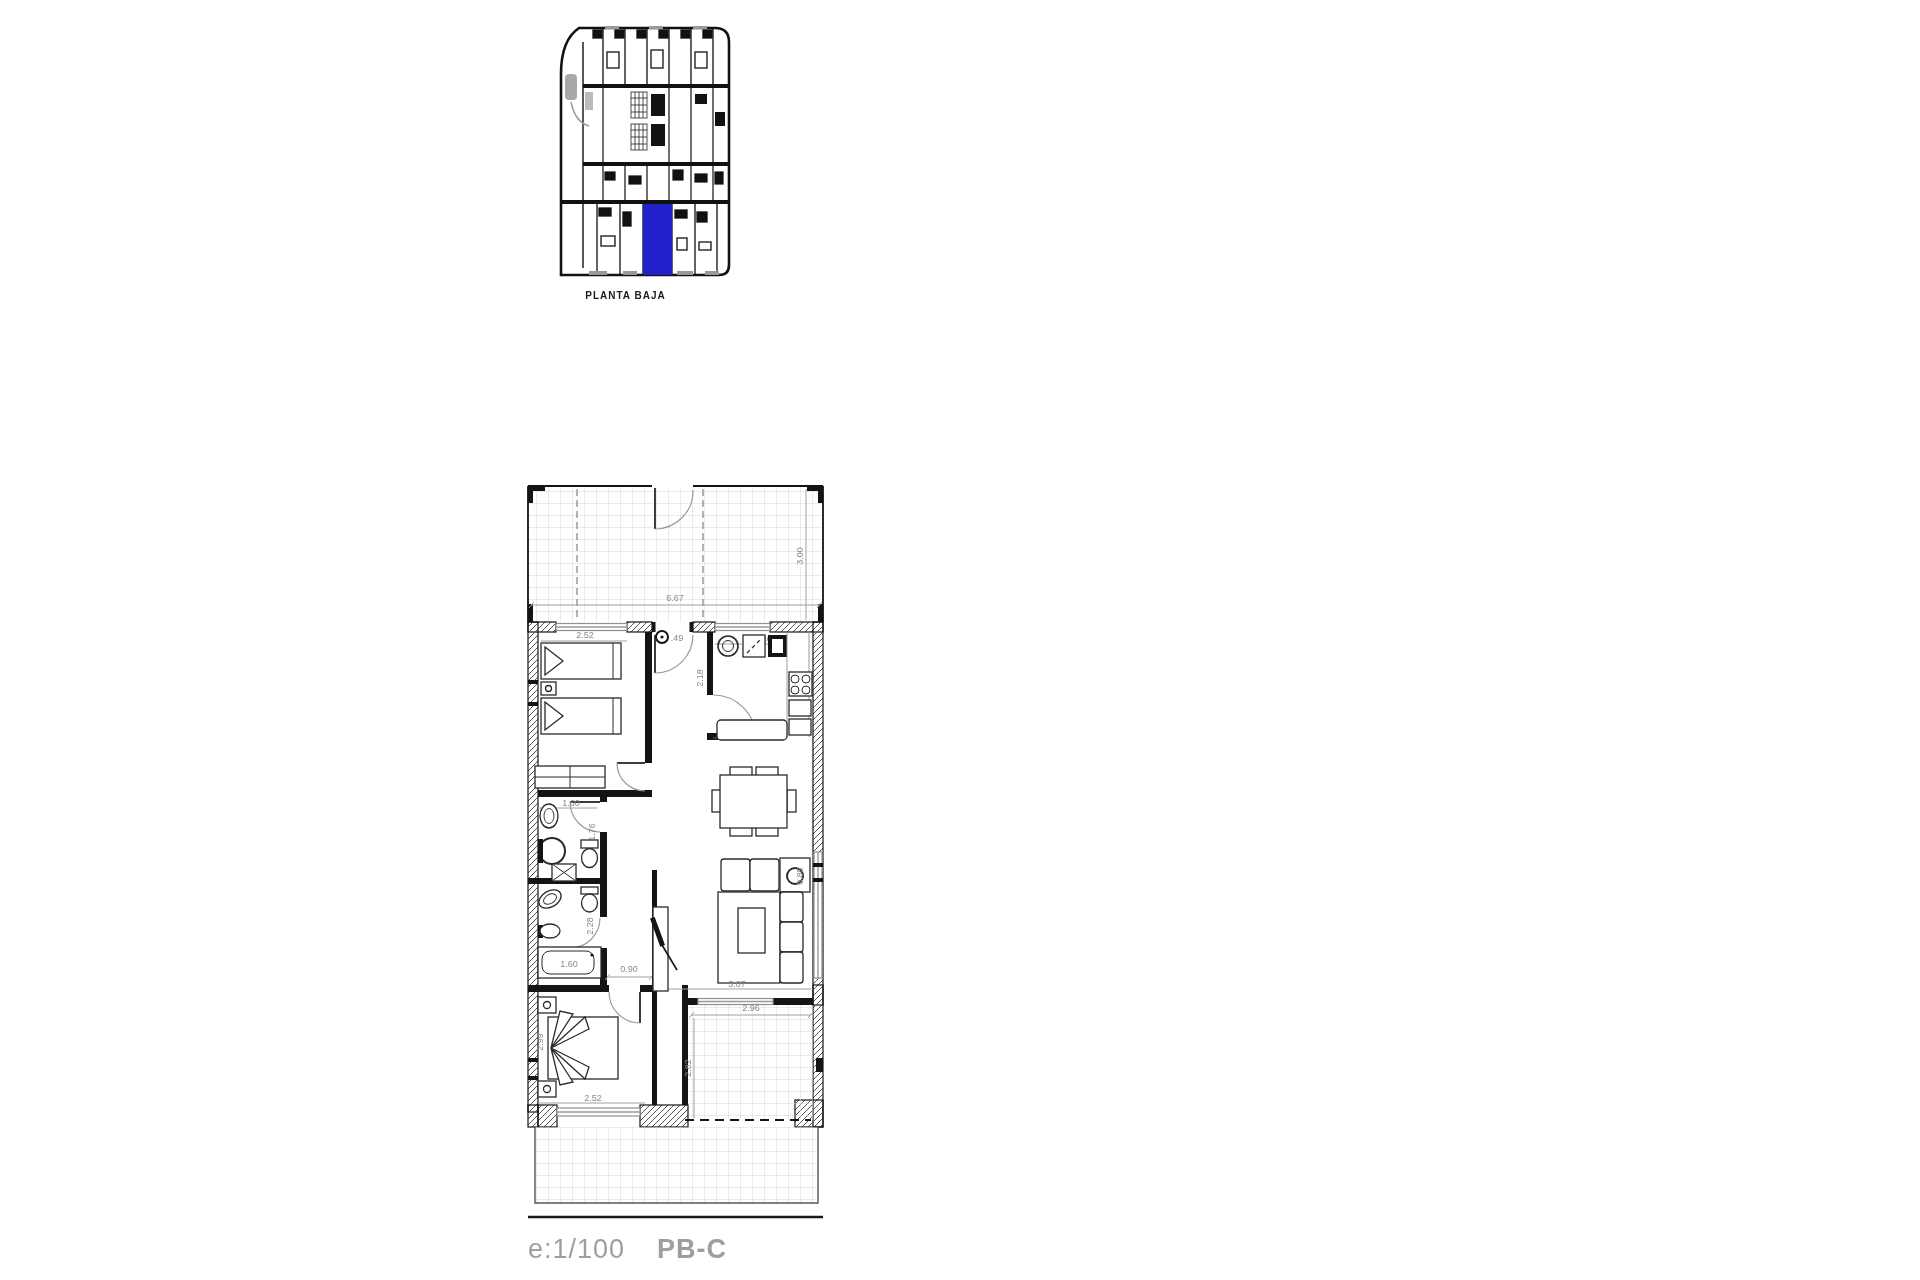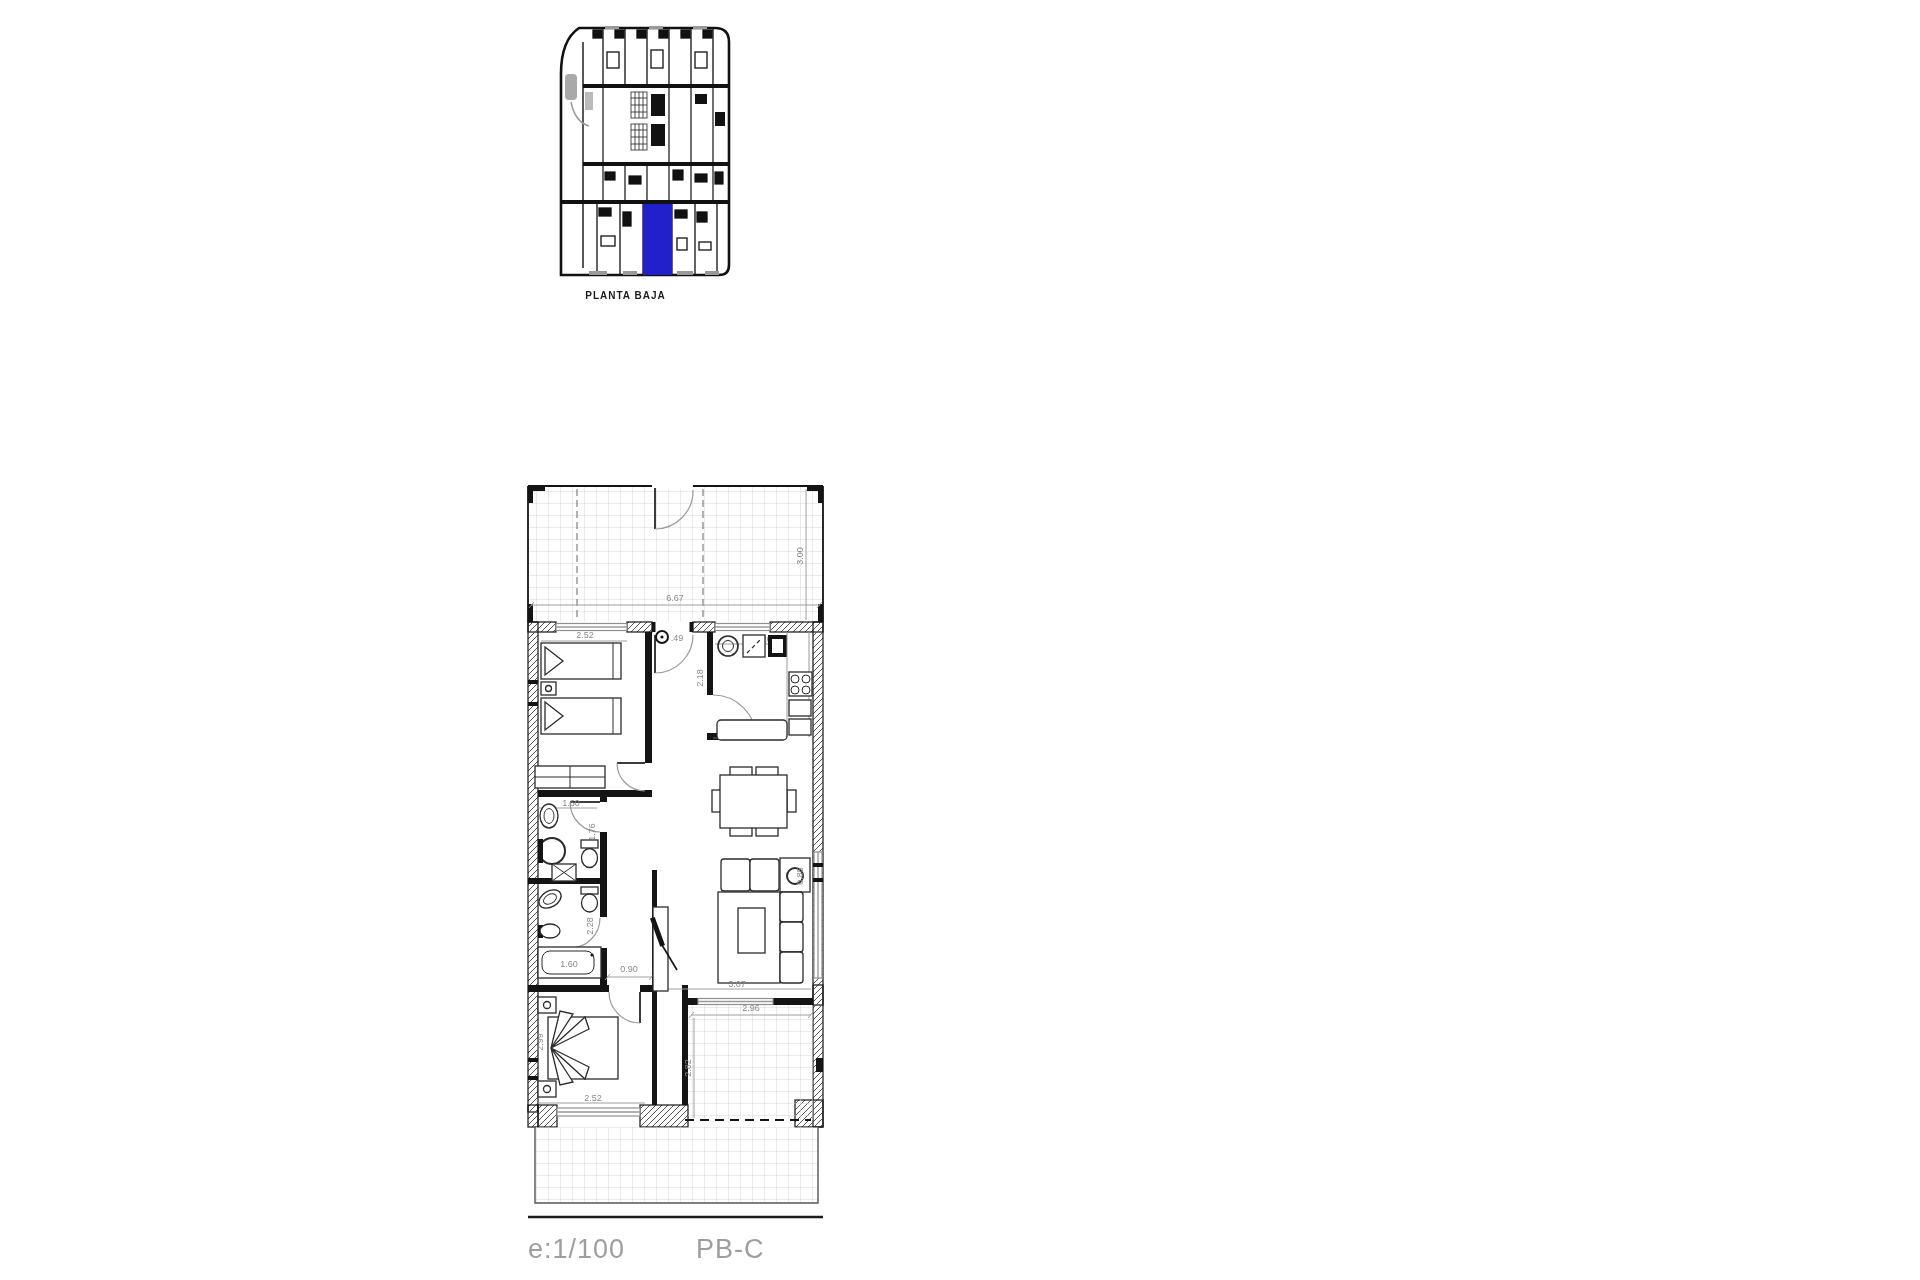--- a/index.html
+++ b/index.html
@@ -3,21 +3,21 @@
 <meta charset="utf-8">
 <style>
   html,body{margin:0;padding:0;background:#fff;}
   #stage{position:relative;width:1692px;height:1280px;background:#ffffff;overflow:hidden;
          font-family:"Liberation Sans", sans-serif;}
   .abs{position:absolute;}
   #overview-label{position:absolute;left:553px;top:290px;width:145px;text-align:center;
     font-size:10px;font-weight:600;letter-spacing:1px;color:#1c1c1c;}
   #scale-row{position:absolute;left:528px;top:1234px;width:400px;
     font-size:27px;color:#9e9e9e;letter-spacing:1px;}
-  #scale-row .unit{margin-left:71px;}
+  #scale-row .unit{margin-left:32px;font-weight:bold;}
   svg text{font-family:"Liberation Sans", sans-serif;}
   .dim{fill:#8a8a8a;font-size:9px;}
   .dimline{stroke:#a0a0a0;stroke-width:1;}
   .furn{fill:#ffffff;stroke:#2b2b2b;stroke-width:1.3;}
   .arc{fill:none;stroke:#9b9b9b;stroke-width:1.2;}
   .leaf{stroke:#3c3c3c;stroke-width:2;}
   .winline{stroke:#9a9a9a;stroke-width:1.4;}
 </style>
 </head>
 <body>

